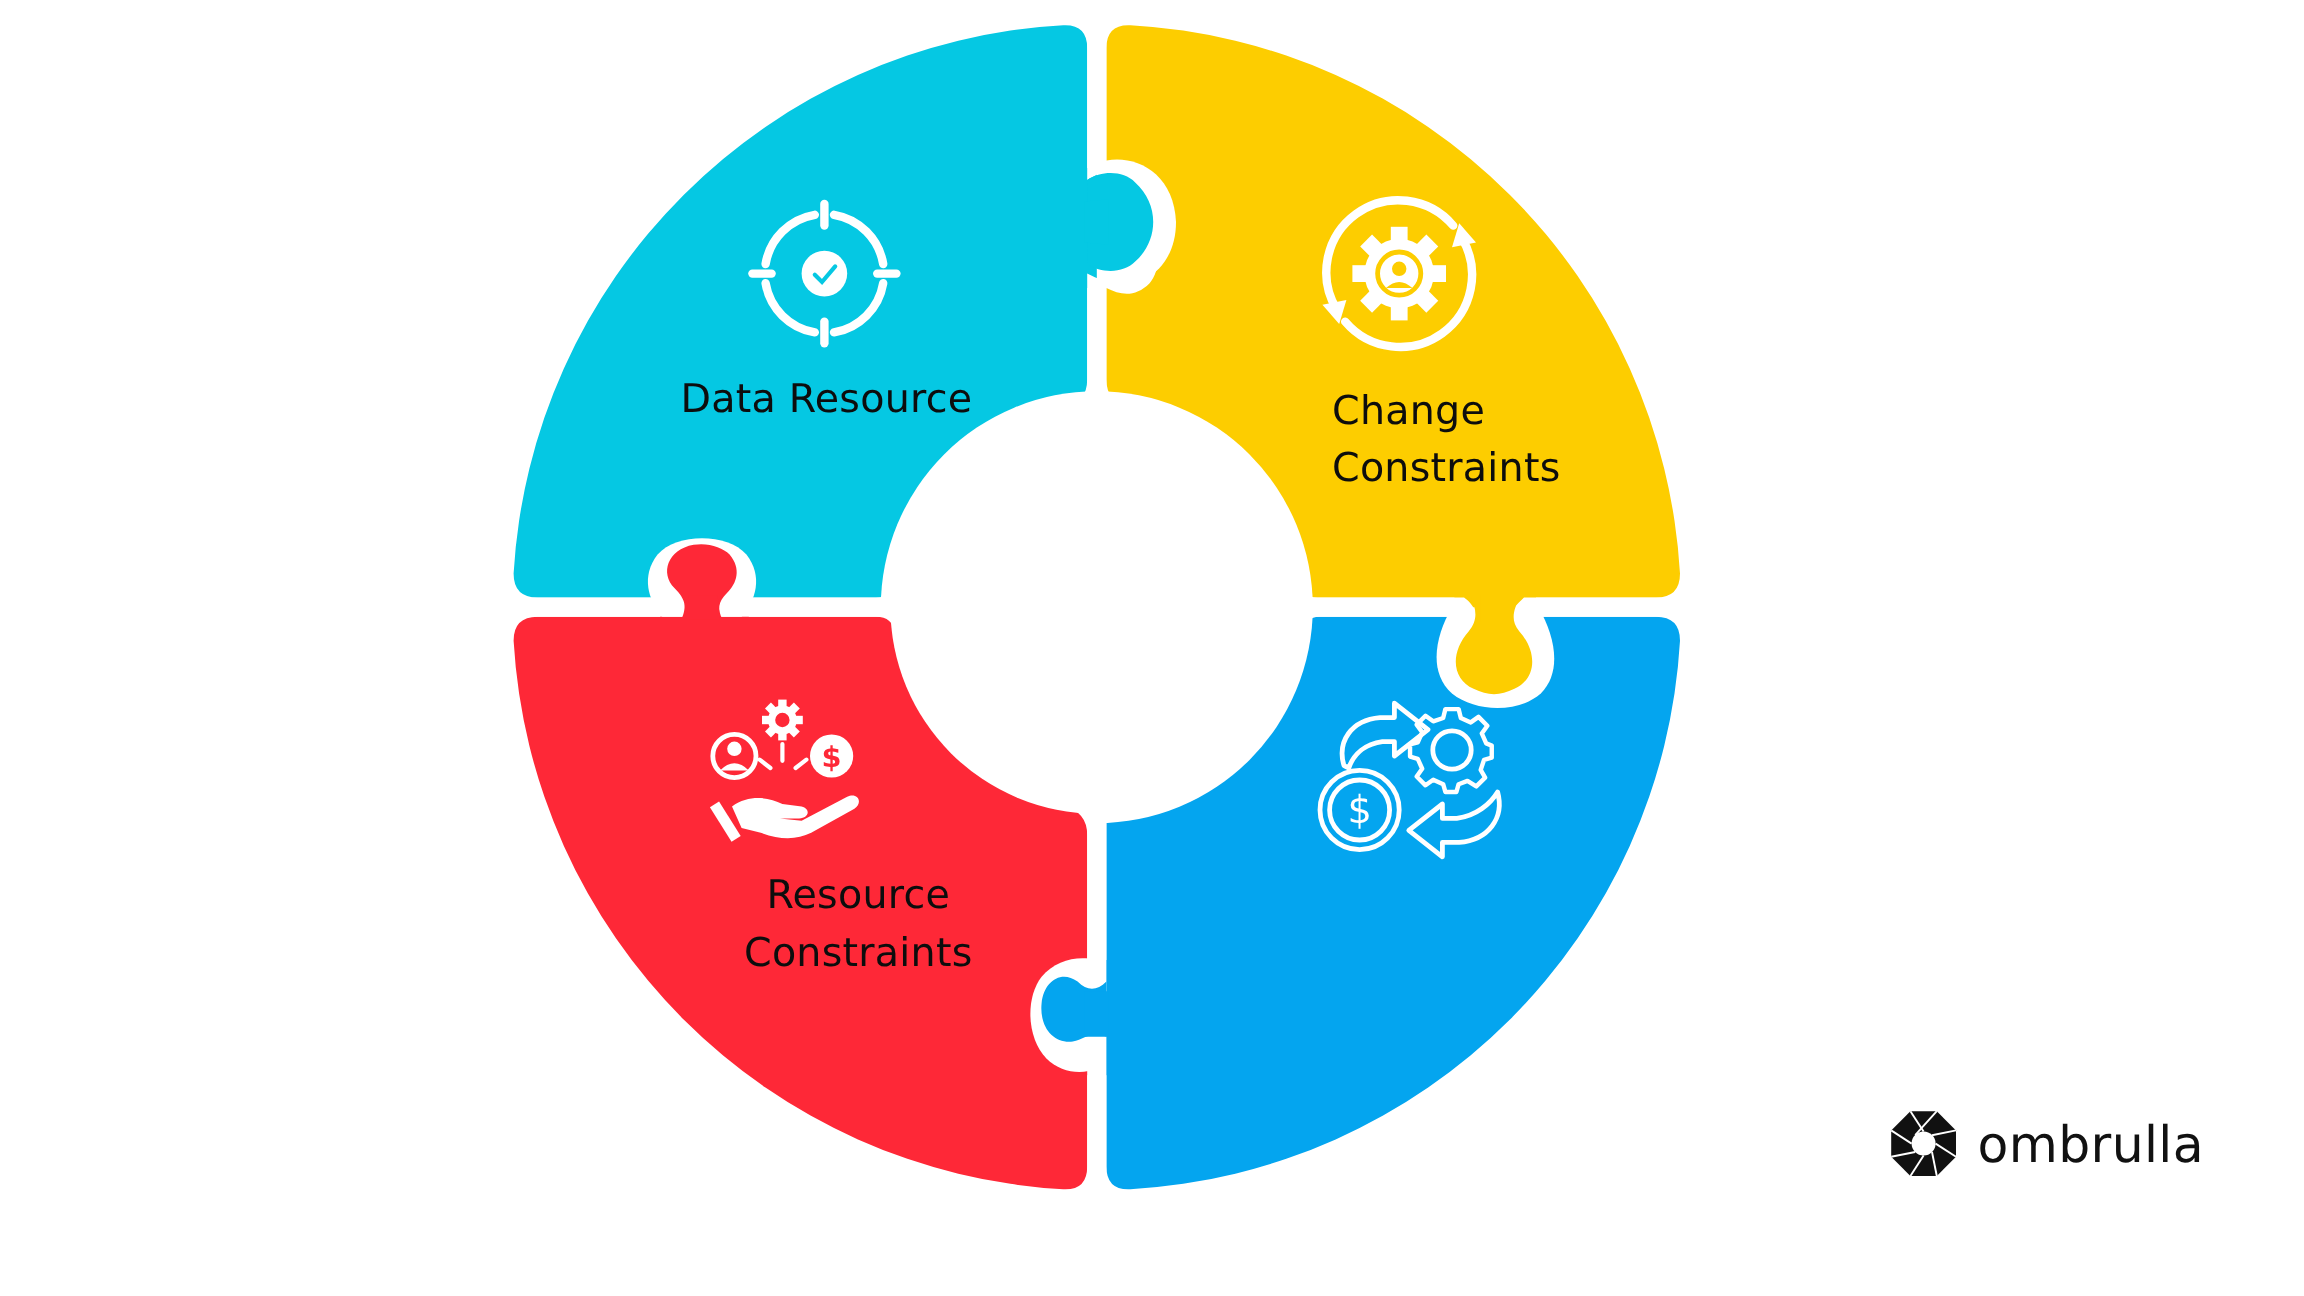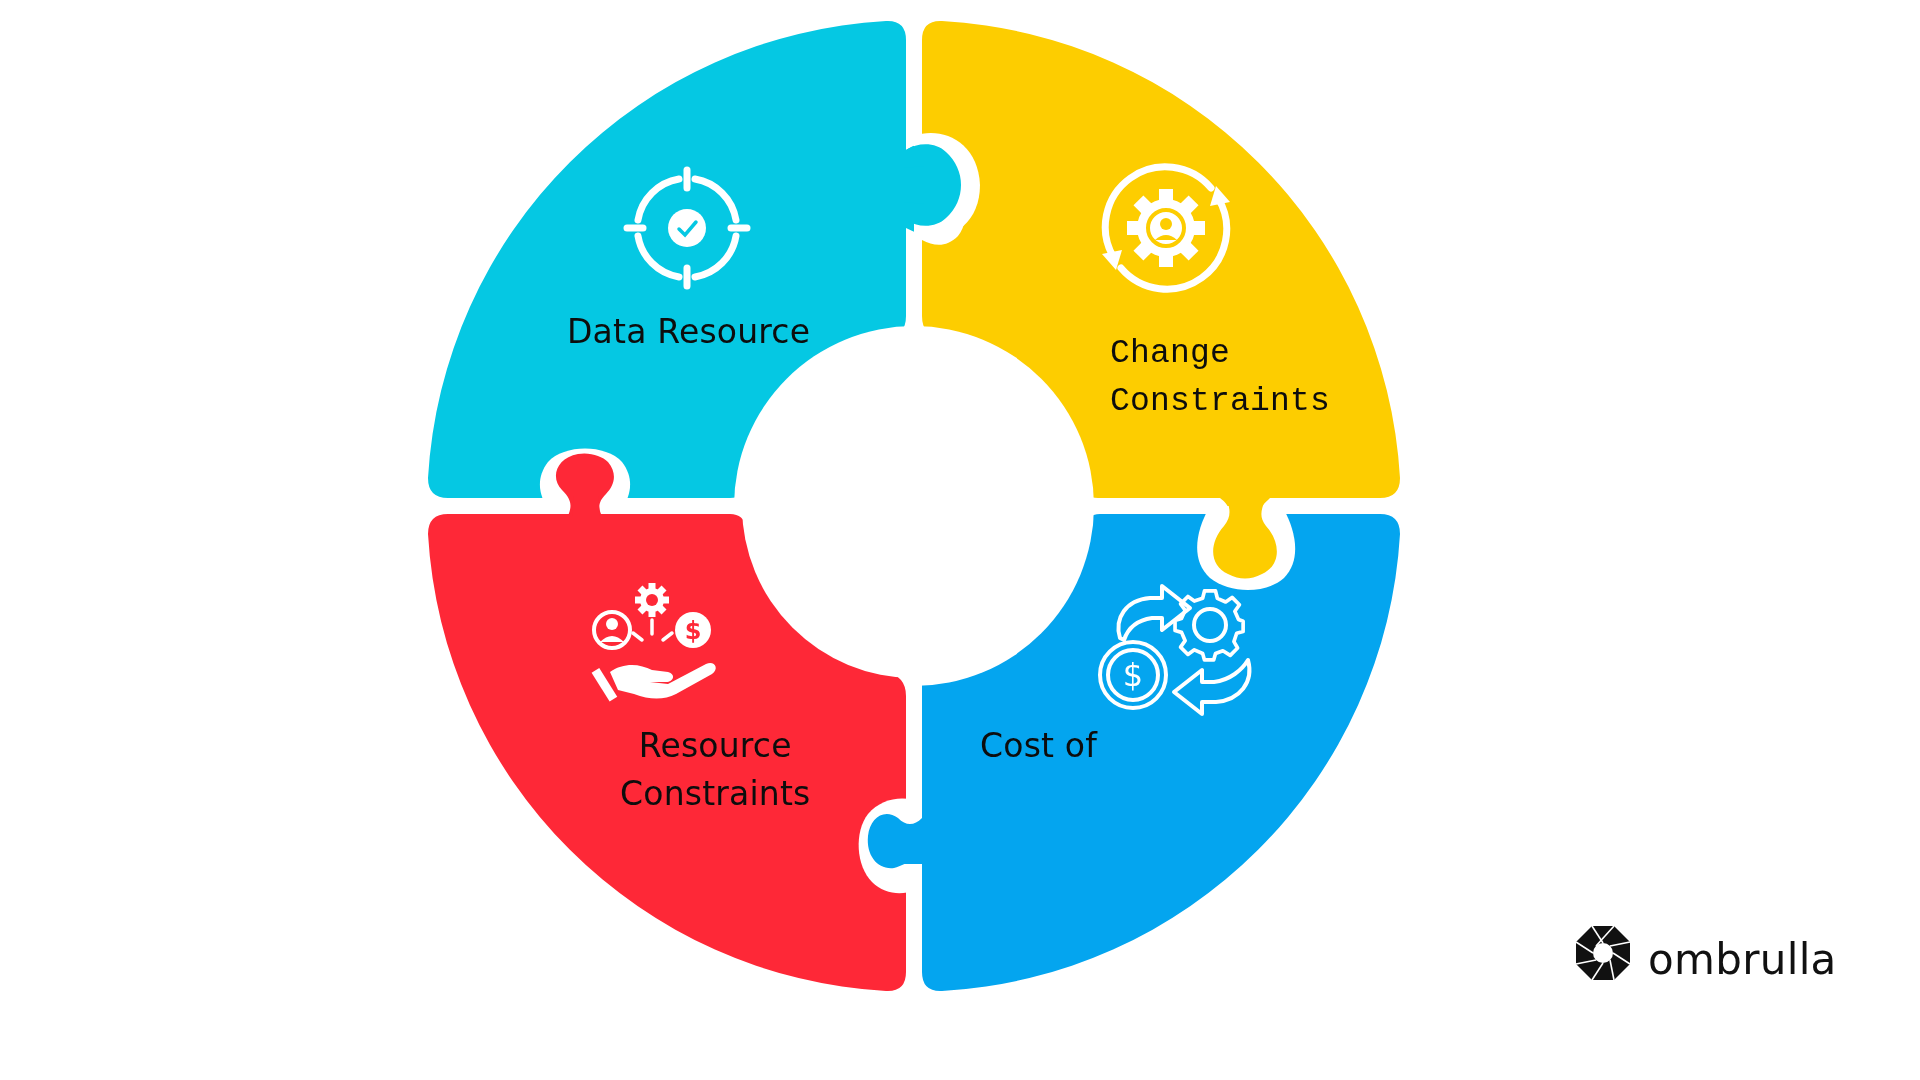--- a/index.html
+++ b/index.html
@@ -2,21 +2,21 @@
 <html><head>
 <meta charset="utf-8">
 <style>
   html, body { margin: 0; padding: 0; background: #ffffff; }
   body { width: 1920px; height: 1080px; position: relative; overflow: hidden;
          font-family: "Liberation Sans", "DejaVu Sans", sans-serif; }
   #diagram { position: absolute; left: 0; top: 0; width: 1920px; height: 1080px; }
   .label { position: absolute; color: #0d0d0d; font-size: 33px; line-height: 48px;
            font-family: "DejaVu Sans", "Liberation Sans", sans-serif; letter-spacing: 0.2px; white-space: nowrap; }
   .label span { display: block; }
-  #brand { position: absolute; left: 1574px; top: 922px; height: 62px; display: flex; align-items: flex-end; }
+  #brand { position: absolute; left: 1574px; top: 922px; height: 62px; display: flex; align-items: center; }
   #brand-name { font-family: "DejaVu Sans", "Liberation Sans", sans-serif; font-size: 42px; color: #111;
                 margin-left: 16px; letter-spacing: 0.3px; }
 </style>
 </head>
 <body>
 
 <svg id="diagram" viewBox="0 0 1920 1080" xmlns="http://www.w3.org/2000/svg">
   <defs>
     
     
@@ -203,26 +203,25 @@
       <line x1="-10" y1="0" x2="-27" y2="-11"></line>
       <line x1="-7" y1="-7" x2="11" y2="-27"></line>
     </g>
     <circle r="10" fill="#ffffff"></circle>
   </g>
 </svg>
 
 <div class="label" style="left:567px; top:308px;">
   <span>Data Resource</span>
 </div>
-<div class="label" style="left:1110px; top:330px;font-family:Liberation Mono, monospace;">
+<div class="label" style="left:1110px; top:318px;">
   <span>Change</span>
   <span>Constraints</span>
 </div>
 <div class="label" style="left:980px; top:722px;">
-  <span>Cost of</span>
 </div>
 <div class="label" style="left:620px; top:722px;text-align:center;">
   <span>Resource</span>
   <span>Constraints</span>
 </div>
 
 <div id="brand">
   <span style="display:inline-block; width:58px;"></span>
   <span id="brand-name">ombrulla</span>
 </div>

